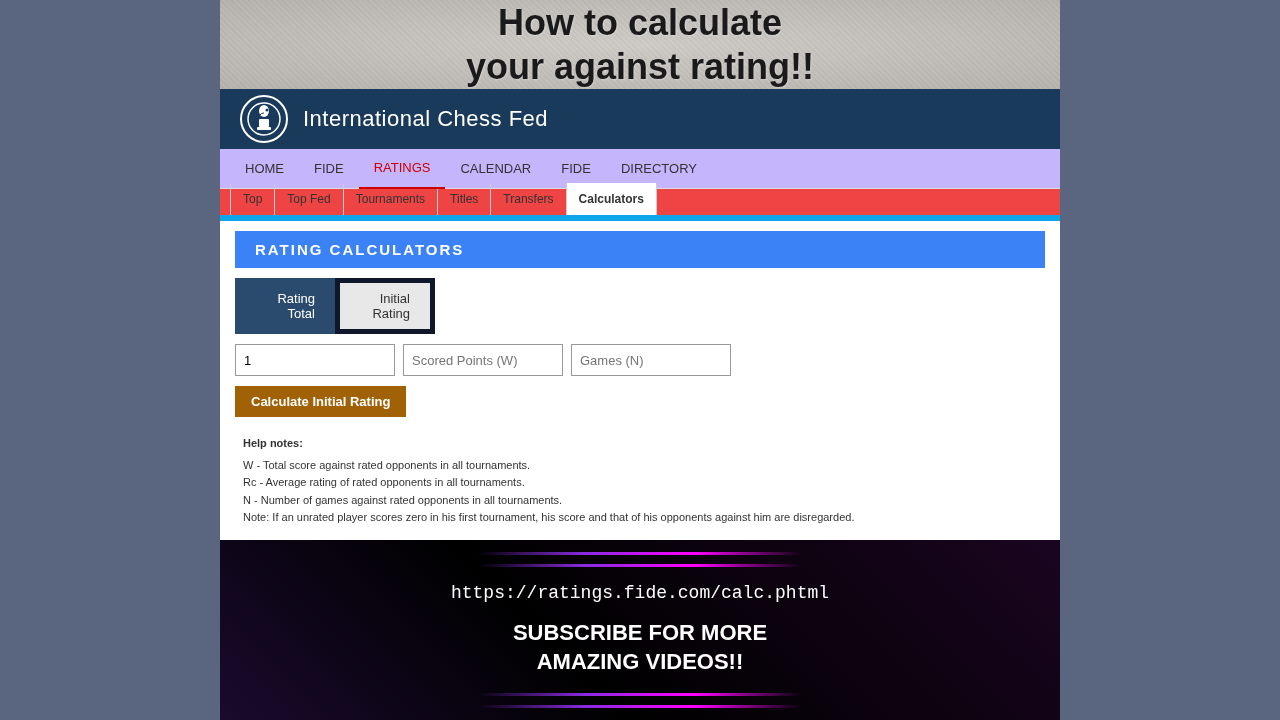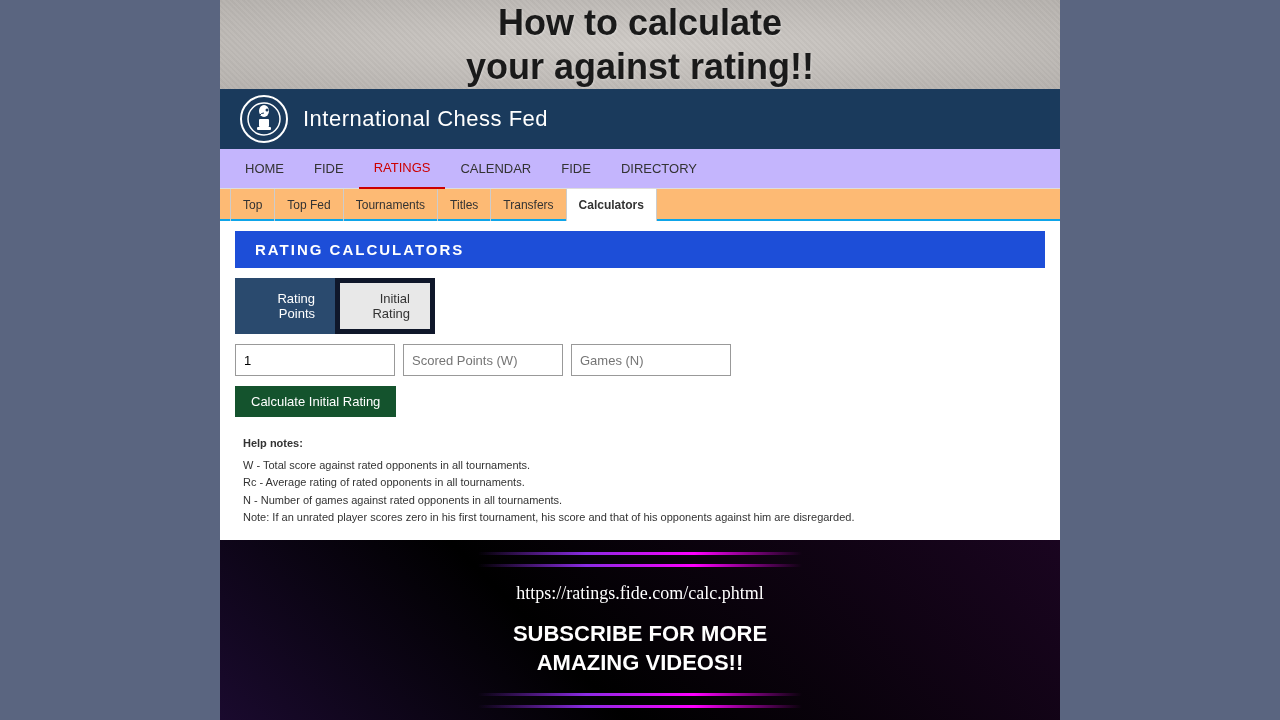--- a/index.html
+++ b/index.html
@@ -118,24 +118,24 @@
       text-decoration: none;
       position: relative;
     }
     .nav-item.active {
       color: #c00;
       border-bottom: 2px solid #c00;
     }
 
     
     .nav-sub {
-      background: #fdba74;
-      border-bottom: 2px solid #0ea5e9;
-      display: flex;
-      align-items: flex-start;
+      background: #ef4444;
+      border-bottom: 6px solid #0ea5e9;
+      display: flex;
+      align-items: flex-end;
       height: 32px;
       padding: 0 10px;
     }
     .nav-sub-item {
       padding: 0 12px;
       height: 32px;
       display: flex;
       align-items: center;
       font-size: 12px;
       color: #333;
@@ -149,21 +149,21 @@
     }
 
     
     .main-content {
       background: #fff;
       flex: 1;
       padding: 0;
     }
 
     .section-header {
-      background: #1d4ed8;
+      background: #3b82f6;
       color: #fff;
       font-size: 15px;
       font-weight: bold;
       letter-spacing: 2px;
       padding: 10px 20px;
       margin: 10px 15px 0;
     }
 
     
     .calc-tabs {
@@ -199,28 +199,29 @@
     .calc-input {
       border: 1px solid #999;
       padding: 6px 8px;
       font-size: 13px;
       width: 160px;
       height: 32px;
       outline: none;
     }
 
     .calc-button {
-      background: #14532d;
+      background: #a16207;
       color: #fff;
       border: none;
       padding: 8px 16px;
       font-size: 13px;
       cursor: pointer;
       margin: 0 15px 5px;
       display: inline-block;
+      font-weight: bold;
     }
 
     
     .help-notes {
       margin: 5px 15px;
       padding: 8px;
       font-size: 11px;
       color: #333;
       line-height: 1.6;
     }
@@ -242,21 +243,21 @@
     }
     .bottom-section::before {
       content: '';
       position: absolute;
       inset: 0;
       background: linear-gradient(45deg, #1a0a2e 0%, #000 40%, #1a0520 100%);
     }
     .url-text {
       color: #fff;
       font-size: 18px;
-      font-family: Liberation Serif, serif;
+      font-family: Liberation Mono, monospace;
       z-index: 1;
       margin-bottom: 16px;
     }
     .subscribe-text {
       color: #fff;
       font-size: 22px;
       font-weight: bold;
       text-align: center;
       z-index: 1;
       line-height: 1.3;
@@ -330,21 +331,21 @@
 
     <div class="main-content">
 
       
       <div class="section-header">RATING CALCULATORS</div>
 
       
       <div class="calc-tabs">
         <button class="calc-tab active">
           <span>Rating</span><br>
-          <span>Points</span>
+          <span>Total</span>
         </button>
         <button class="calc-tab inactive">
           <span>Initial</span><br>
           <span>Rating</span>
         </button>
       </div>
 
       
       <div class="calc-form">
         <input class="calc-input" type="text" value="1" style="">

